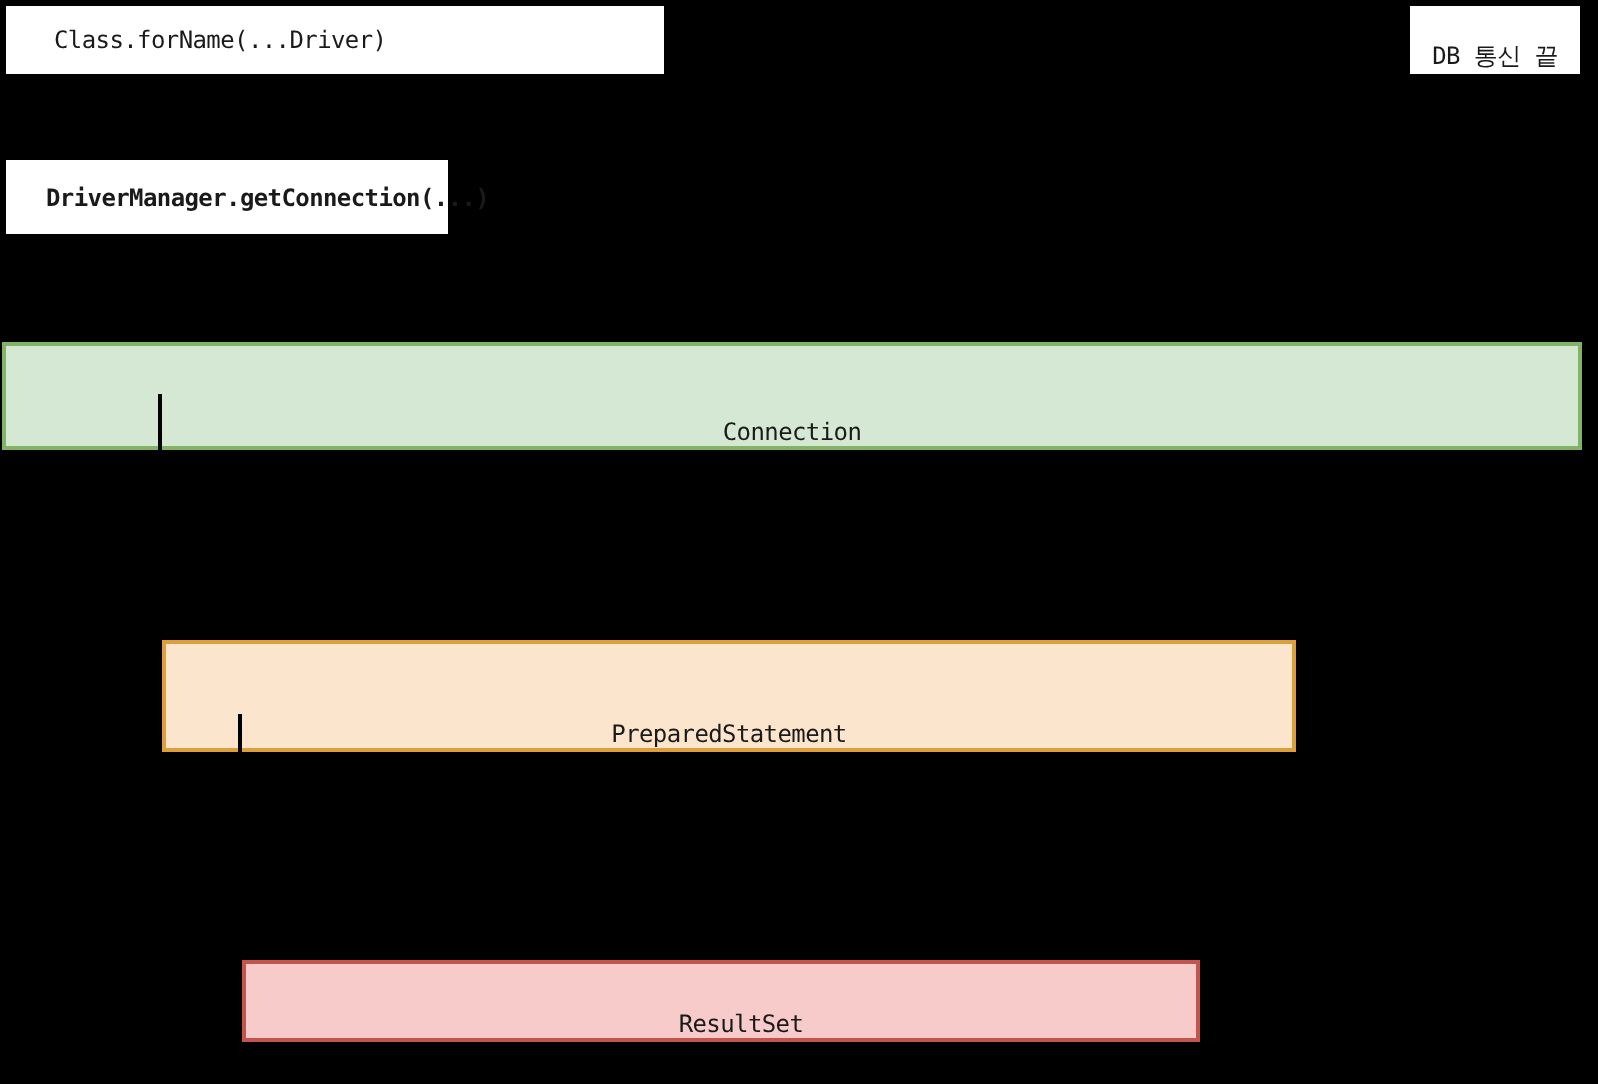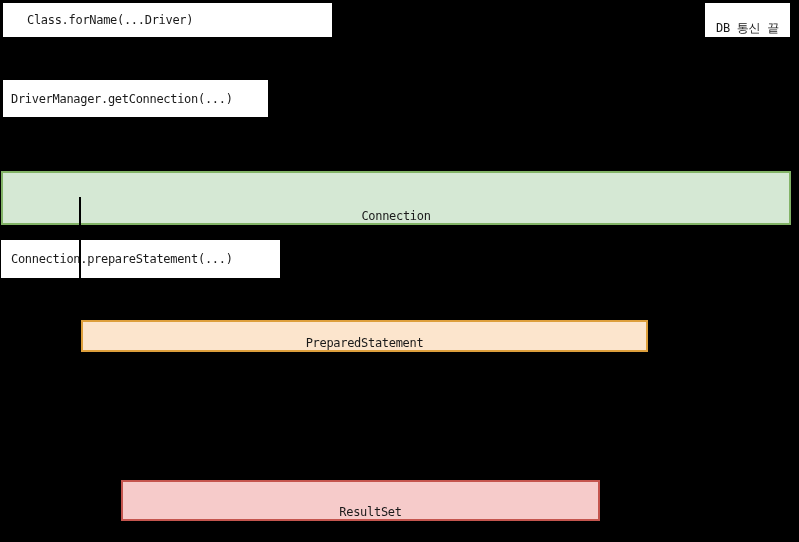--- a/index.html
+++ b/index.html
@@ -29,26 +29,26 @@
   .box.white {
     background: var(--step-box-bg, #fff);
     justify-content: flex-start;
   }
   .box.centered {
     justify-content: center;
     align-items: flex-end;
   }
   .b-class-forname   { left: 3px;   top: 3px;   width: 329px; height: 34px; padding-left: 24px; }
   .b-db-end          { left: 705px; top: 3px;   width: 85px;  height: 34px; }
-  .b-drivermanager   { left: 3px;   top: 80px;  width: 265px; height: 37px; padding-left: 8px; }
+  .b-drivermanager   { left: 3px;   top: 80px;  width: 221px; height: 37px; padding-left: 20px; font-weight: bold; }
   .b-connection      { left: 1px;   top: 171px; width: 790px; height: 54px;
                        background: var(--connection-fill, #d5e8d4);
                        border: 2px solid var(--connection-border, #82b366); }
   .b-preparecall     { left: 1px;   top: 240px; width: 279px; height: 38px; padding-left: 10px; }
-  .b-preparedstmt    { left: 81px;  top: 320px; width: 567px; height: 32px;
+  .b-preparedstmt    { left: 81px;  top: 320px; width: 567px; height: 56px;
                        background: var(--preparedstatement-fill, #fce5cd);
                        border: 2px solid var(--preparedstatement-border, #dd9f3c); }
   .b-executequery    { left: 72px;  top: 400px; width: 278px; height: 40px; padding-left: 11px; }
   .b-resultset       { left: 121px; top: 480px; width: 479px; height: 41px;
                        background: var(--resultset-fill, #f6cbca);
                        border: 2px solid var(--resultset-border, #c4554e); padding-left: 20px; }
   .connector {
     position: absolute;
     width: 2px;
     background: var(--connector, #000);
@@ -71,23 +71,20 @@
   </div>
 
   <div class="box white b-drivermanager">
     <span>DriverManager.getConnection(...)</span>
   </div>
 
   <div class="box centered b-connection">
     <span>Connection</span>
   </div>
 
-  <div class="box white b-preparecall">
-    <span>Connection.prepareStatement(...)</span>
-  </div>
 
   <div class="box centered b-preparedstmt">
     <span>PreparedStatement</span>
   </div>
 
 
   <div class="box centered b-resultset">
     <span>ResultSet</span>
   </div>
 

